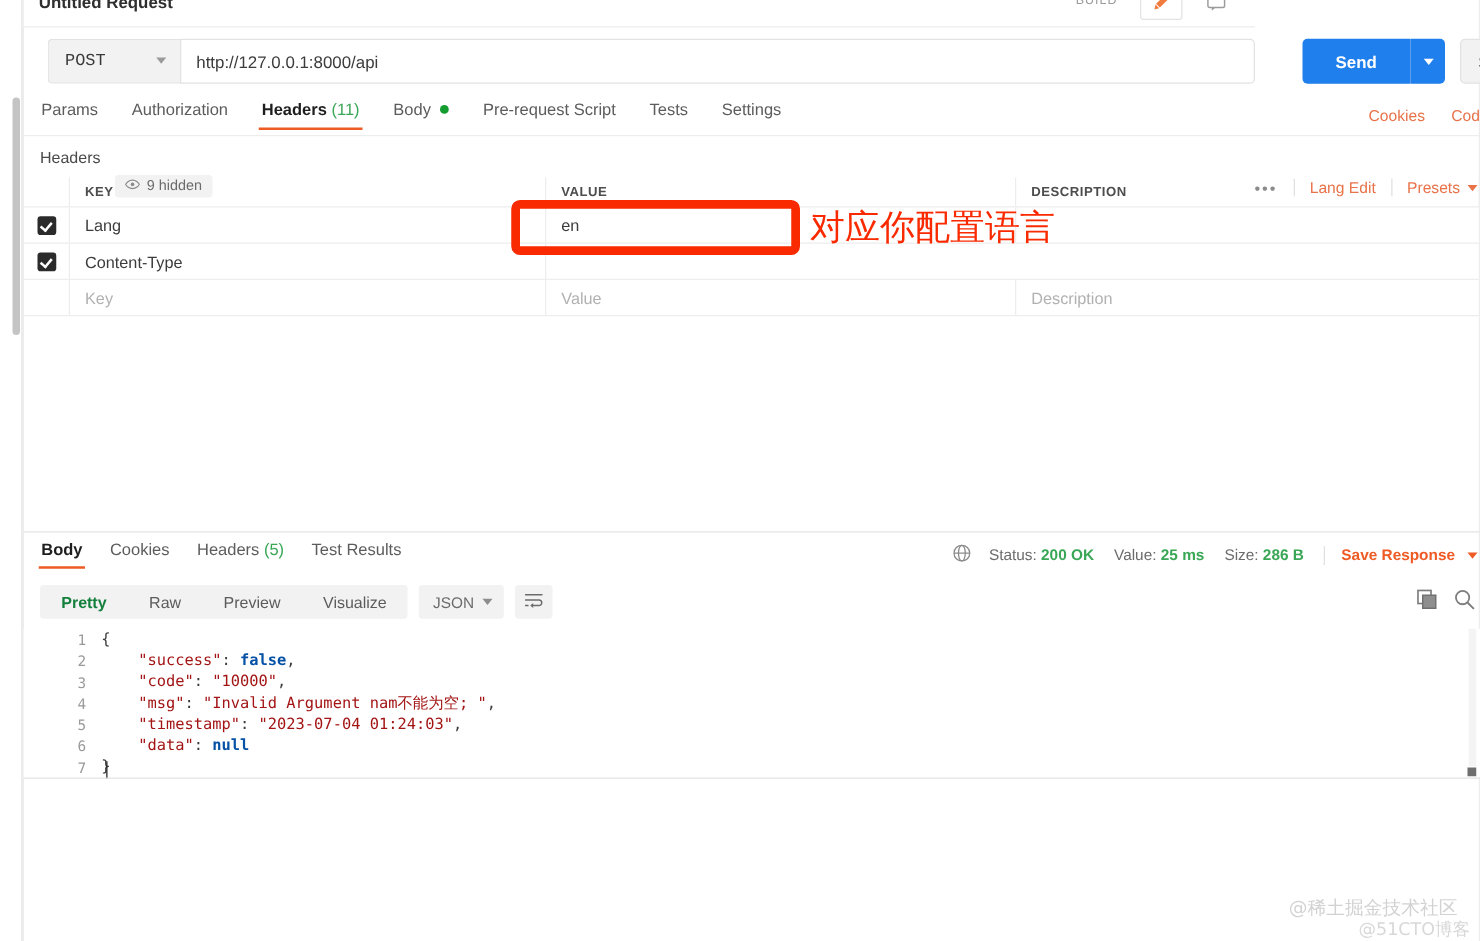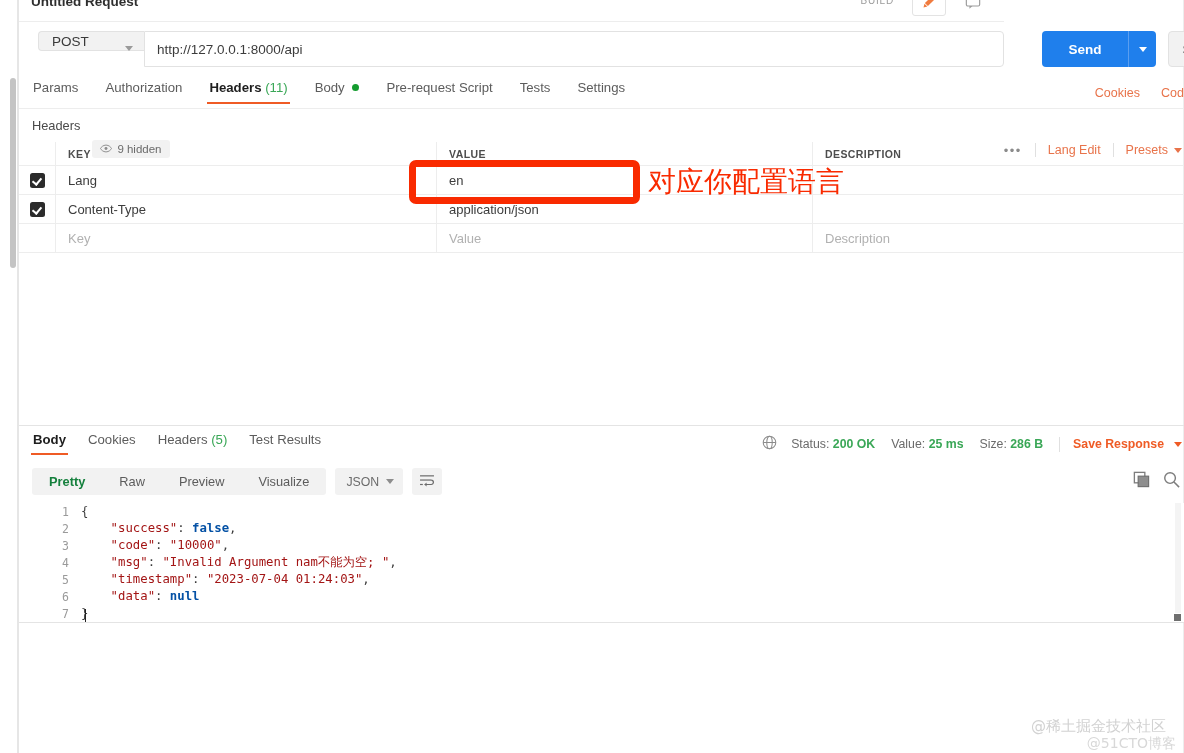--- a/index.html
+++ b/index.html
@@ -51,25 +51,25 @@
   #comment-icon-btn {
     position: absolute; right: 14px; top: -10px;
     width: 34px; height: 26px;
     display: flex; align-items: center; justify-content: center;
   }
 
   
   #url-bar { position: absolute; left: 38px; top: 31px; }
   #method-select {
     position: absolute; left: 0; top: 0;
-    width: 106px; height: 20px;
+    width: 106px; height: 36px;
     background: #f2f2f2; border: 1px solid #e2e2e2;
     border-right: none;
     border-radius: 4px 0 0 4px;
-    display: flex; align-items: center;
+    display: flex; align-items: center; font-family: Liberation Mono, monospace;
   }
   #method-label { margin-left: 13px; font-size: 13.5px; color: #3a3a3a; }
   #method-caret {
     position: absolute; right: 11px; top: 14px;
     width: 0; height: 0;
     border-left: 4.5px solid transparent;
     border-right: 4.5px solid transparent;
     border-top: 5px solid #9a9a9a;
   }
   #url-input {
@@ -485,23 +485,20 @@
       <span class="cellv"></span>
     </div>
   </div>
 
   <div class="hdr-row">
     <div class="cell-cb">
       <span class="checkbox"></span>
     </div>
     <div class="cell-key">
       <span class="cellv">Content-Type</span>
-    </div>
-    <div class="cell-val">
-      <span class="cellv">application/json</span>
     </div>
     <div class="cell-desc">
       <span class="cellv"></span>
     </div>
   </div>
 
   <div class="hdr-row">
     <div class="cell-cb"></div>
     <div class="cell-key">
       <span class="cellp">Key</span>

